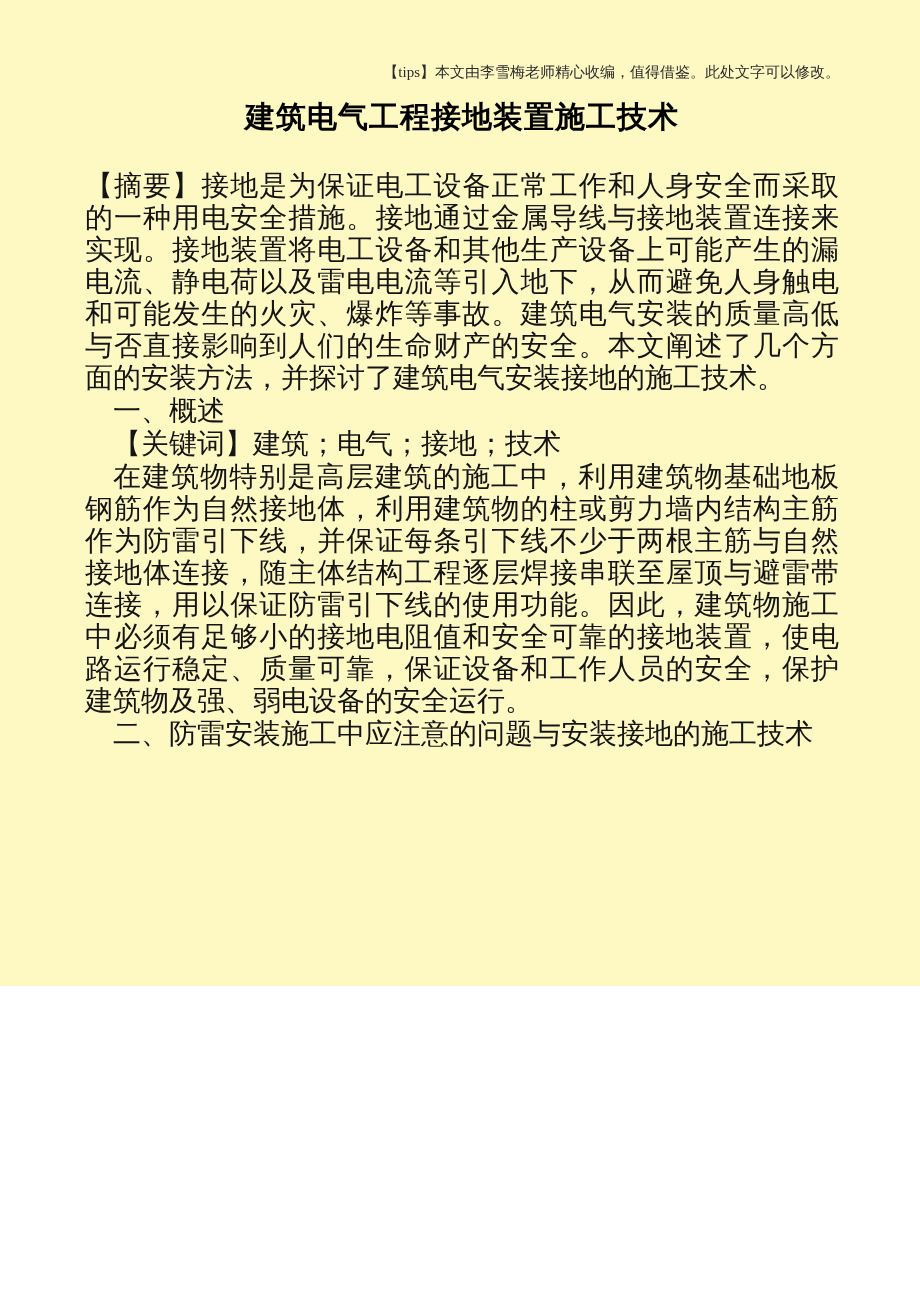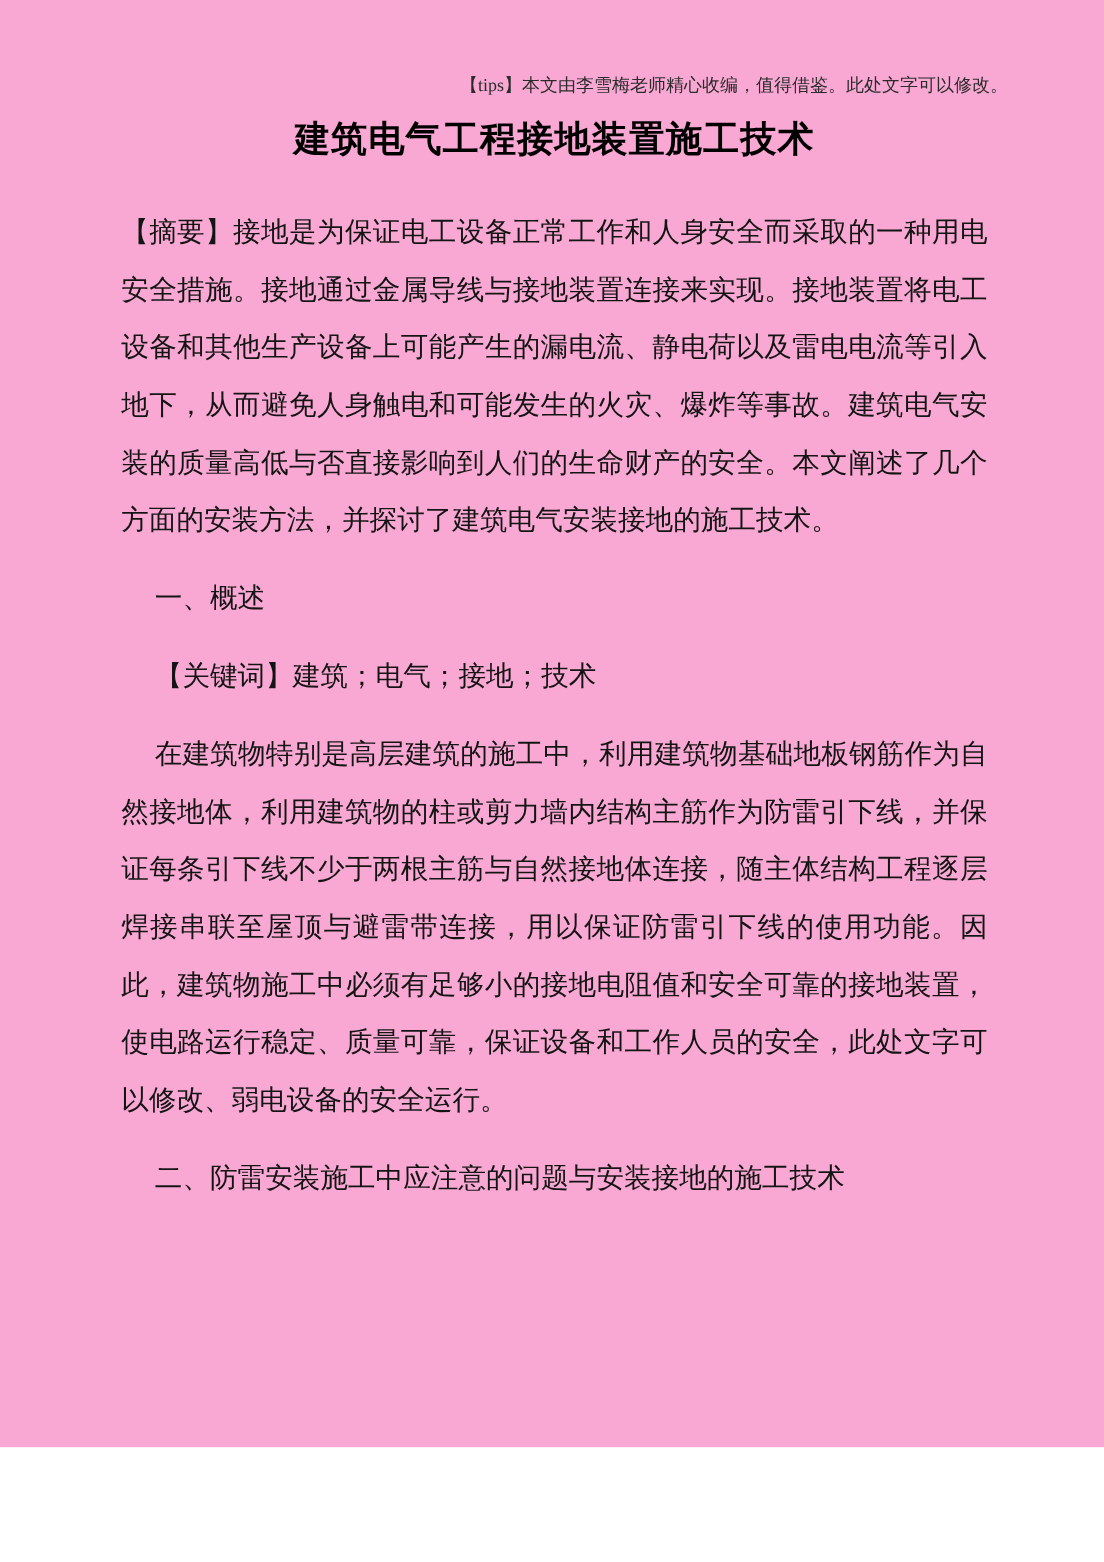--- a/index.html
+++ b/index.html
@@ -10,23 +10,23 @@
   body {
     width: 920px;
     height: 1302px;
     font-family: "Liberation Serif", "DejaVu Serif", serif;
     color: #111111;
     overflow: hidden;
   }
   .page {
     box-sizing: border-box;
     width: 920px;
-    height: 1206px;
+    height: 986px;
     padding: 60px 80px 0 84px;
-    background: #f9a8d4;
+    background: #fef9c3;
   }
   .tip {
     font-size: 15px;
     line-height: 24px;
     text-align: right;
     color: #2b2b2b;
     margin: 0;
     white-space: nowrap;
   }
   .title {
@@ -35,23 +35,23 @@
     font-weight: bold;
     text-align: center;
     color: #000000;
     margin: 12px 0 32px 0;
     letter-spacing: 1px;
   }
   .body-text {
     margin: 0;
   }
   .para {
-    font-size: 23px;
-    line-height: 48px;
-    margin: 17px;
+    font-size: 28px;
+    line-height: 32px;
+    margin: 1px;
     text-align: justify;
     text-justify: inter-ideograph;
     word-break: break-all;
     color: #141414;
   }
   .indent {
     text-indent: 28px;
   }
   .no-indent {
     text-indent: 0;
@@ -67,20 +67,20 @@
   <h1 class="title">建筑电气工程接地装置施工技术</h1>
 
   <div class="body-text">
 
     <p class="para no-indent">【摘要】接地是为保证电工设备正常工作和人身安全而采取的一种用电安全措施。接地通过金属导线与接地装置连接来实现。接地装置将电工设备和其他生产设备上可能产生的漏电流、静电荷以及雷电电流等引入地下，从而避免人身触电和可能发生的火灾、爆炸等事故。建筑电气安装的质量高低与否直接影响到人们的生命财产的安全。本文阐述了几个方面的安装方法，并探讨了建筑电气安装接地的施工技术。</p>
 
     <p class="para indent">一、概述</p>
 
     <p class="para indent">【关键词】建筑；电气；接地；技术</p>
 
-    <p class="para indent">在建筑物特别是高层建筑的施工中，利用建筑物基础地板钢筋作为自然接地体，利用建筑物的柱或剪力墙内结构主筋作为防雷引下线，并保证每条引下线不少于两根主筋与自然接地体连接，随主体结构工程逐层焊接串联至屋顶与避雷带连接，用以保证防雷引下线的使用功能。因此，建筑物施工中必须有足够小的接地电阻值和安全可靠的接地装置，使电路运行稳定、质量可靠，保证设备和工作人员的安全，此处文字可以修改、弱电设备的安全运行。</p>
+    <p class="para indent">在建筑物特别是高层建筑的施工中，利用建筑物基础地板钢筋作为自然接地体，利用建筑物的柱或剪力墙内结构主筋作为防雷引下线，并保证每条引下线不少于两根主筋与自然接地体连接，随主体结构工程逐层焊接串联至屋顶与避雷带连接，用以保证防雷引下线的使用功能。因此，建筑物施工中必须有足够小的接地电阻值和安全可靠的接地装置，使电路运行稳定、质量可靠，保证设备和工作人员的安全，保护建筑物及强、弱电设备的安全运行。</p>
 
     <p class="para indent">二、防雷安装施工中应注意的问题与安装接地的施工技术</p>
 
 
   </div>
 
 </div>
 
 </body></html>

